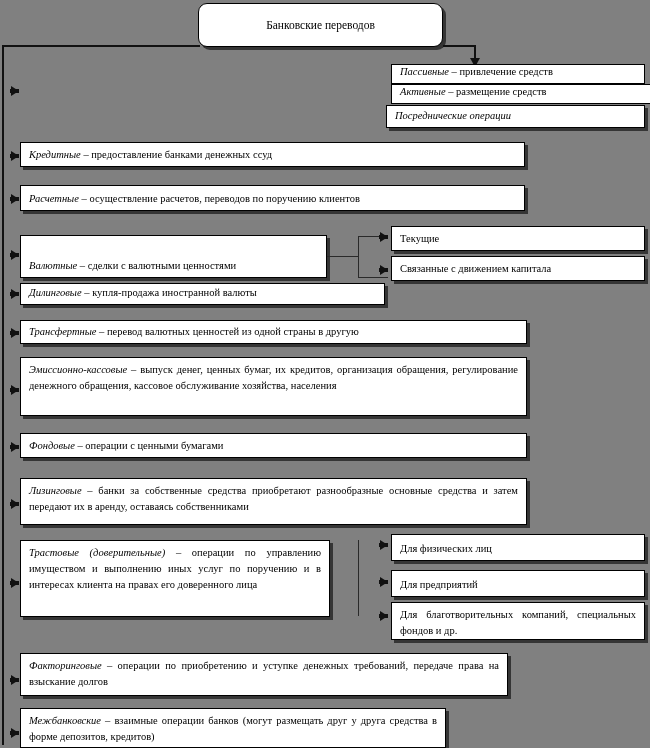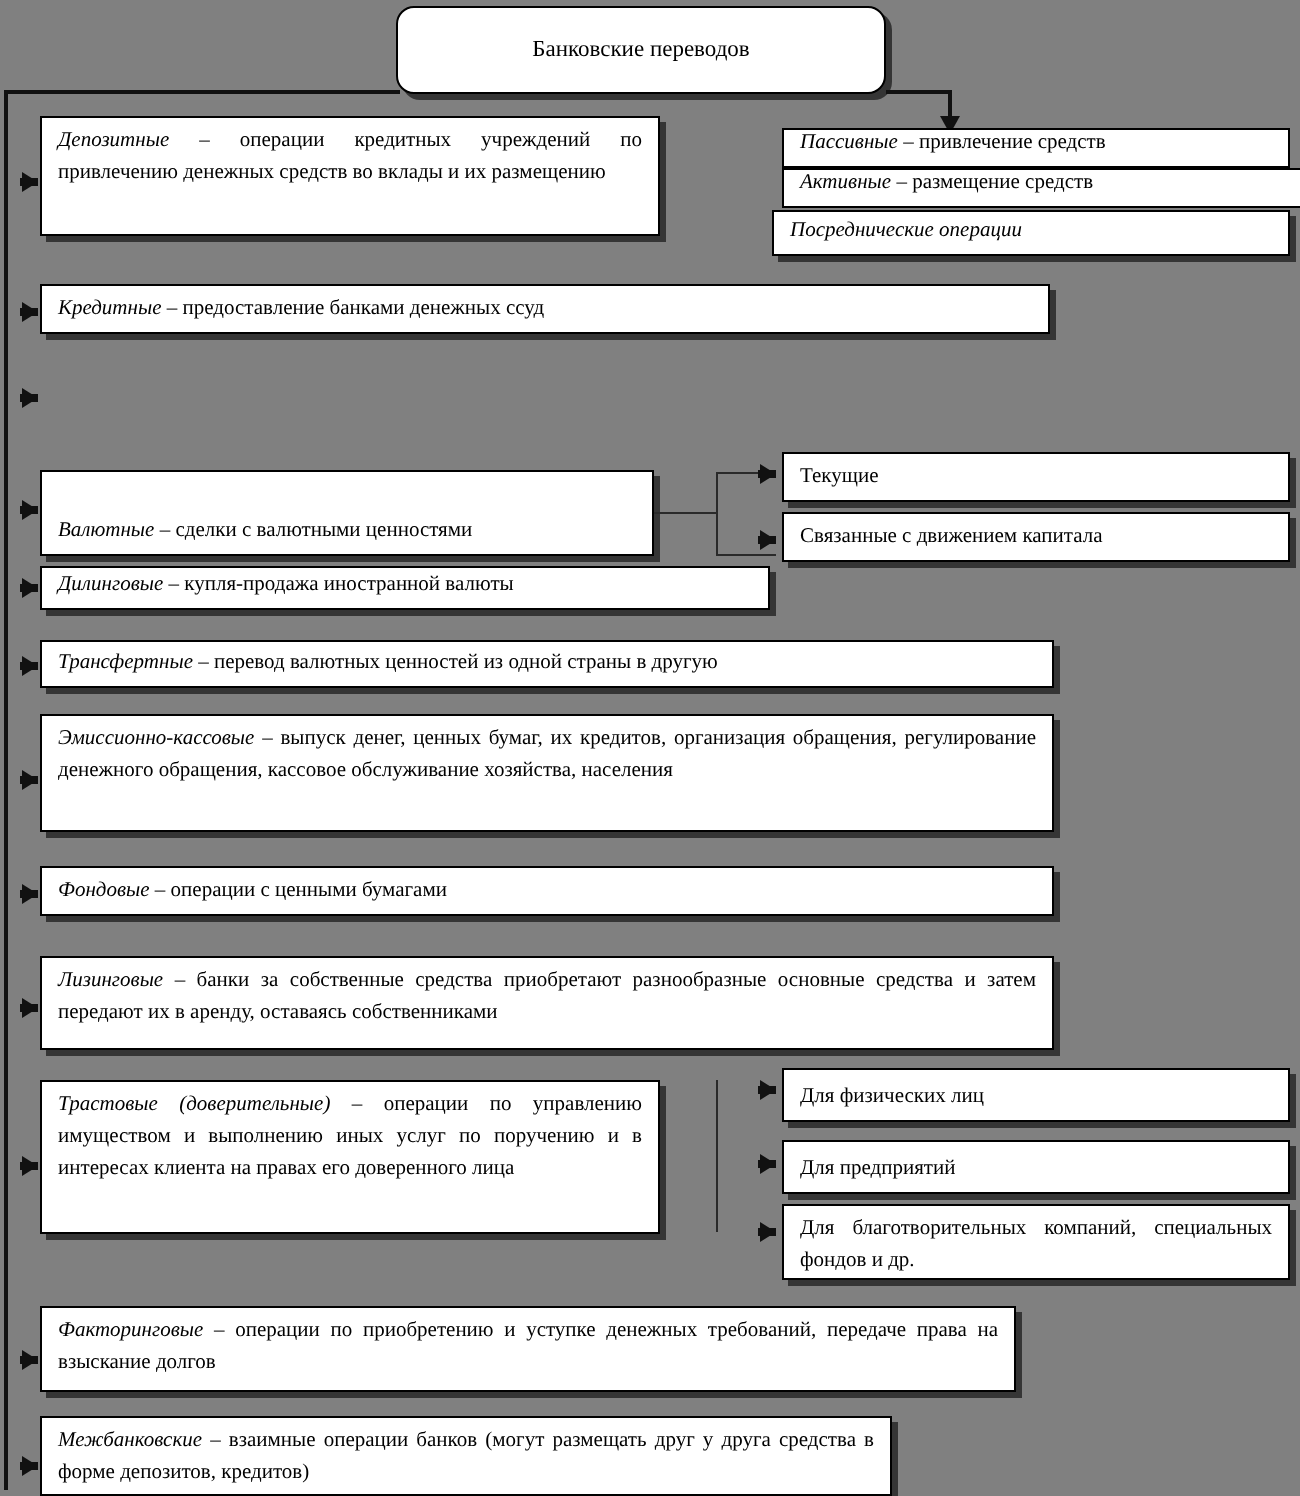--- a/index.html
+++ b/index.html
@@ -133,30 +133,30 @@
     <div><span class="it">Пассивные</span><span> – привлечение средств</span></div>
   </div>
   <div class="box flat vcenter" style="left:391px; top:84px; width:296px; height:20px;">
     <div><span class="it">Активные</span><span> – размещение  средств</span></div>
   </div>
   <div class="box vcenter" style="left:386px; top:105px; width:259px; height:23px;">
     <div><span class="it">Посреднические операции</span></div>
   </div>
 
   <div class="arrow-r" style="left:11px; top:86px;"></div>
-  <div class="box" style="left:20px; top:58px; width:310px; height:60px;">
-    <span class="it">Депозитные</span><span> – операции кредитных учреждений по привлечению денежных средств во вклады и их размещению</span>
-  </div>
 
   <div class="arrow-r" style="left:11px; top:151px;"></div>
   <div class="box vcenter" style="left:20px; top:142px; width:505px; height:25px;">
     <div><span class="it">Кредитные</span><span> – предоставление банками денежных ссуд</span></div>
   </div>
 
   <div class="arrow-r" style="left:11px; top:194px;"></div>
+  <div class="box vcenter" style="left:20px; top:185px; width:505px; height:26px;">
+    <div><span class="it">Расчетные</span><span> – осуществление расчетов, переводов по поручению клиентов</span></div>
+  </div>
 
   <div class="arrow-r" style="left:11px; top:250px;"></div>
   <div class="box vcenter" style="left:20px; top:235px; width:307px; height:43px;">
     <div><span class="it">Валютные</span><span> – сделки с валютными ценностями</span></div>
   </div>
 
   <div class="hline thin" style="left:327px; top:256px; width:32px;"></div>
   <div class="vline thin" style="left:358px; top:236px; height:42px;"></div>
   <div class="hline thin" style="left:358px; top:236px; width:30px;"></div>
   <div class="hline thin" style="left:358px; top:277px; width:30px;"></div>

